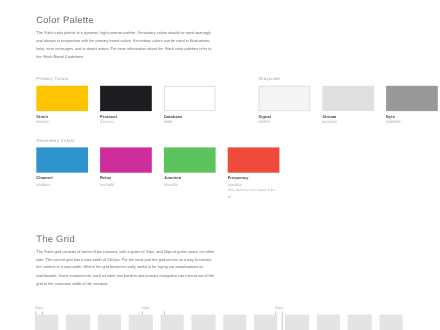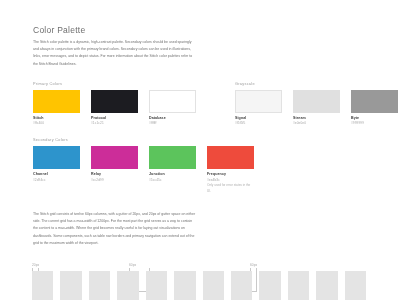--- a/index.html
+++ b/index.html
@@ -24,21 +24,21 @@
     padding: 0 33px;
   }
 
   
   .section-title {
     font-size: 8.5px;
     font-weight: 400;
     color: #6e6e6e;
     letter-spacing: 0.25px;
     margin: 0;
-    padding-top: 25px;
+    padding-top: 13px;
   }
   .section-body {
     font-size: 3.5px;
     line-height: 2.05;
     color: #707070;
     width: 163px;
     margin: 4px 0 0 0;
     text-align: left;
   }
 
@@ -245,20 +245,21 @@
           <div class="sw-name">Frequency</div>
           <div class="sw-hex">#ee4b3c</div>
           <div class="sw-note">Only used for error states in the UI.</div>
         </div>
 
       </div>
     </div>
   </section>
 
   <section class="grid-section">
+    <h1 class="section-title">The Grid</h1>
     <p class="section-body">The Stitch grid consists of twelve 60px columns, with a gutter of 20px, and 20px of gutter space on either side. The current grid has a max-width of 1200px. For the most part the grid serves as a way to contain the content to a max-width. Where the grid becomes really useful is for laying out visualizations on dashboards. Some components, such as table row borders and primary navigation can extend out of the grid to the maximum width of the viewport.</p>
 
     <div class="grid-diagram">
 
       <div class="measure" style="left:0px">
         <span class="cap">20px</span>
         <span class="rule" style="width:7px"></span>
       </div>
 
       <div class="measure" style="left:97px">

